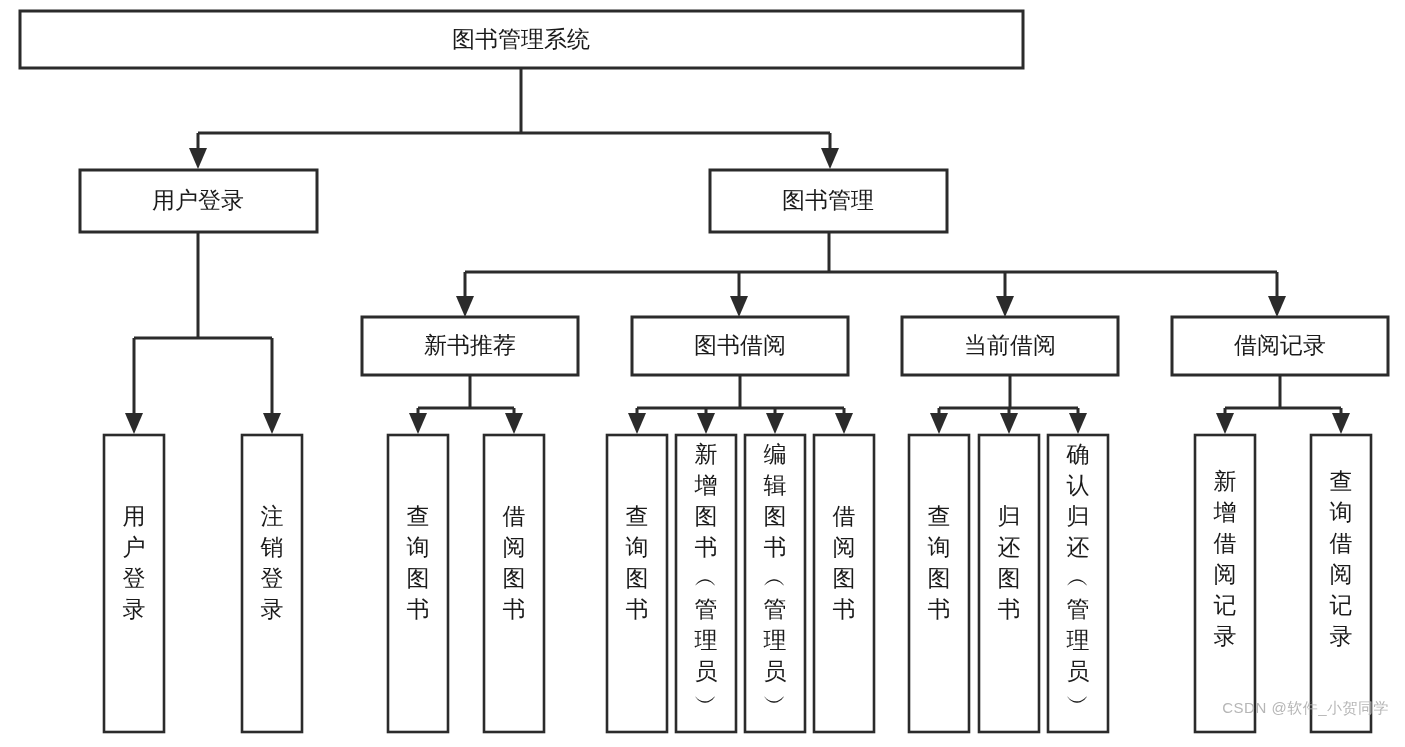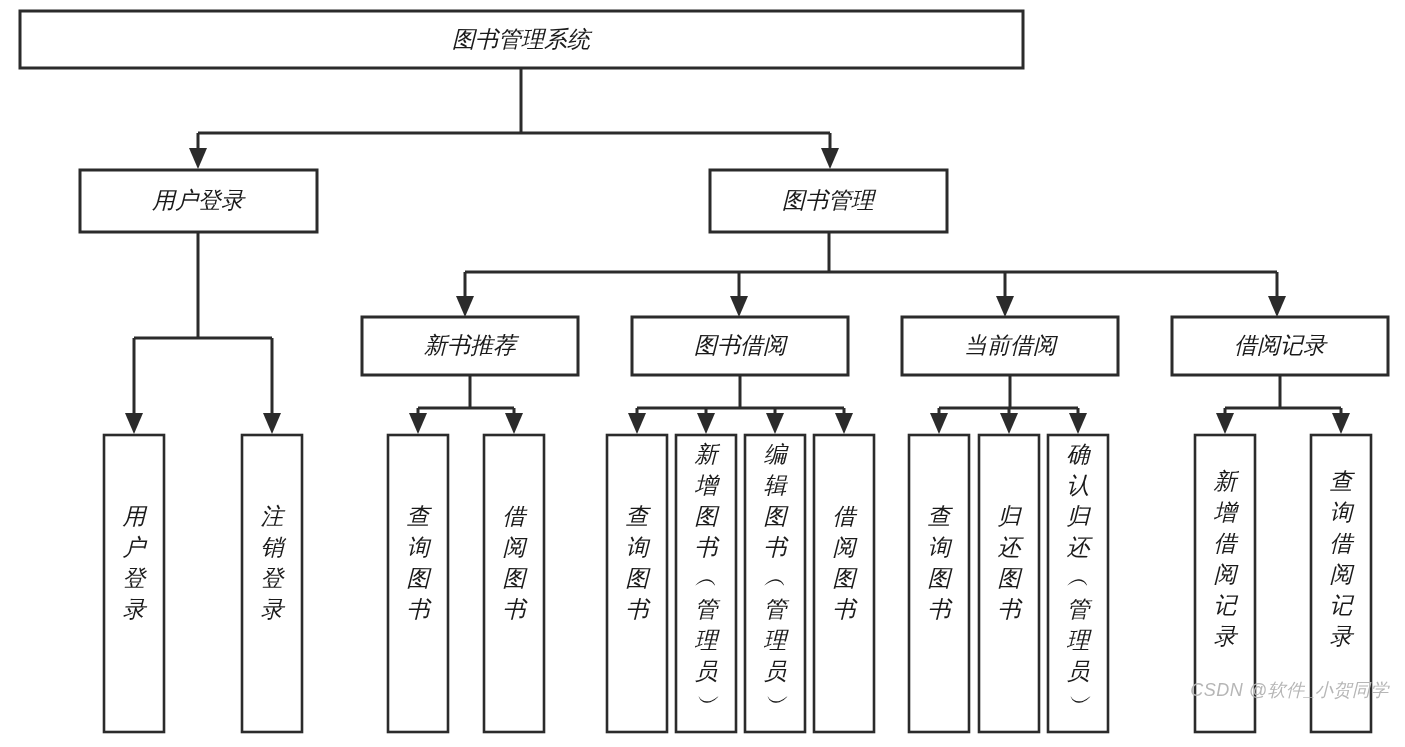--- a/index.html
+++ b/index.html
@@ -13,21 +13,20 @@
     overflow: hidden;
     font-family: "Liberation Sans", "DejaVu Sans", sans-serif;
     position: relative;
   }
   #diagram-root {
     position: absolute;
     left: 0;
     top: 0;
     width: 1405px;
     height: 724px;
-    font-style: italic;
   }
   svg.flow {
     display: block;
     width: 1405px;
     height: 747px;
   }
   .node-rect {
     fill: #ffffff;
     stroke: #2b2b2b;
     stroke-width: 3;
@@ -54,23 +53,23 @@
   }
   .leaf-label {
     fill: #1a1a1a;
     font-family: "Liberation Sans", "DejaVu Sans", sans-serif;
     font-size: 23px;
     text-anchor: middle;
   }
   .watermark {
     position: absolute;
     right: 16px;
-    bottom: 22px;
-    font-family: "Liberation Sans", "DejaVu Sans", sans-serif;
-    font-size: 18px;
+    bottom: 6px;
+    font-family: "Liberation Sans", "DejaVu Sans", sans-serif;
+    font-size: 15px;
     color: #b6b6b6;
     letter-spacing: 0.5px;
     white-space: nowrap;
     pointer-events: none;
   }
 </style>
 </head>
 <body>
 
 <div id="diagram-root">

